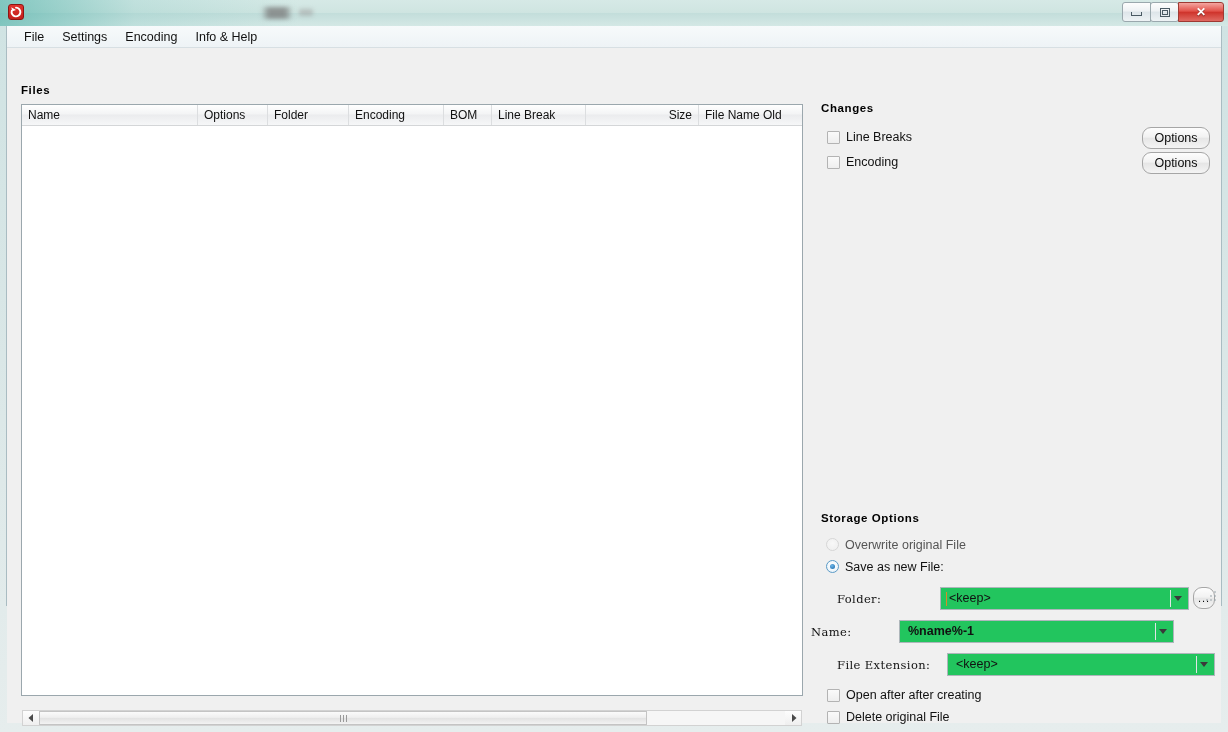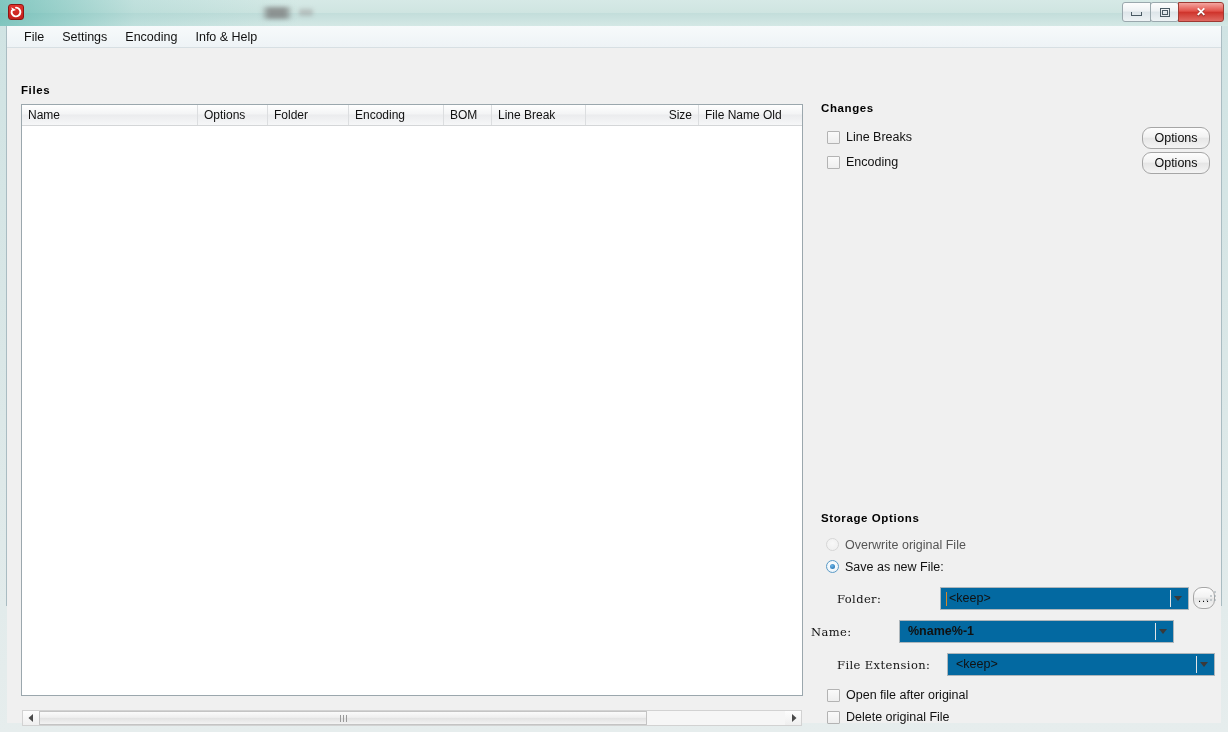--- a/index.html
+++ b/index.html
@@ -160,21 +160,21 @@
   .rb.off{opacity:.55;}
 
   .btn-options{width:68px;height:22px;line-height:20px;position:absolute;}
 
   .field-label{
     position:absolute;font-family:"DejaVu Serif",serif;font-size:11.5px;
     letter-spacing:.4px;color:#111;white-space:nowrap;
   }
   .combo{
     position:absolute;box-sizing:border-box;height:23px;
-    border:1px solid #aeb6bb;background:#0369a1;
+    border:1px solid #aeb6bb;background:#22c55e;
   }
   .combo .val{
     position:absolute;left:8px;top:0;height:21px;line-height:21px;font-size:12.5px;color:#111;
     white-space:nowrap;
   }
   .combo .caret{
     position:absolute;right:6px;top:8px;width:0;height:0;
     border-left:4px solid transparent;border-right:4px solid transparent;border-top:5px solid #3a3a3a;
   }
   .caretbox{position:absolute;right:0;top:0;width:18px;height:21px;}
@@ -319,21 +319,21 @@
         <div class="combo" style="left:940px;top:605px;width:268px;">
           <span class="val">&lt;keep&gt;</span>
           <span class="caretbox">
               <span class="caretline"></span>
             </span>
           <span class="caret"></span>
         </div>
 
         <div class="chk-row" style="left:820px;top:640px;">
           <span class="cb"></span>
-          <span class="chk-label">Open file after original</span>
+          <span class="chk-label">Open after after creating</span>
         </div>
         <div class="chk-row" style="left:820px;top:662px;">
           <span class="cb"></span>
           <span class="chk-label">Delete original File</span>
         </div>
 
       </div>
 
       <div class="resize-grip">
         <i style="left:9px;top:9px"></i>

